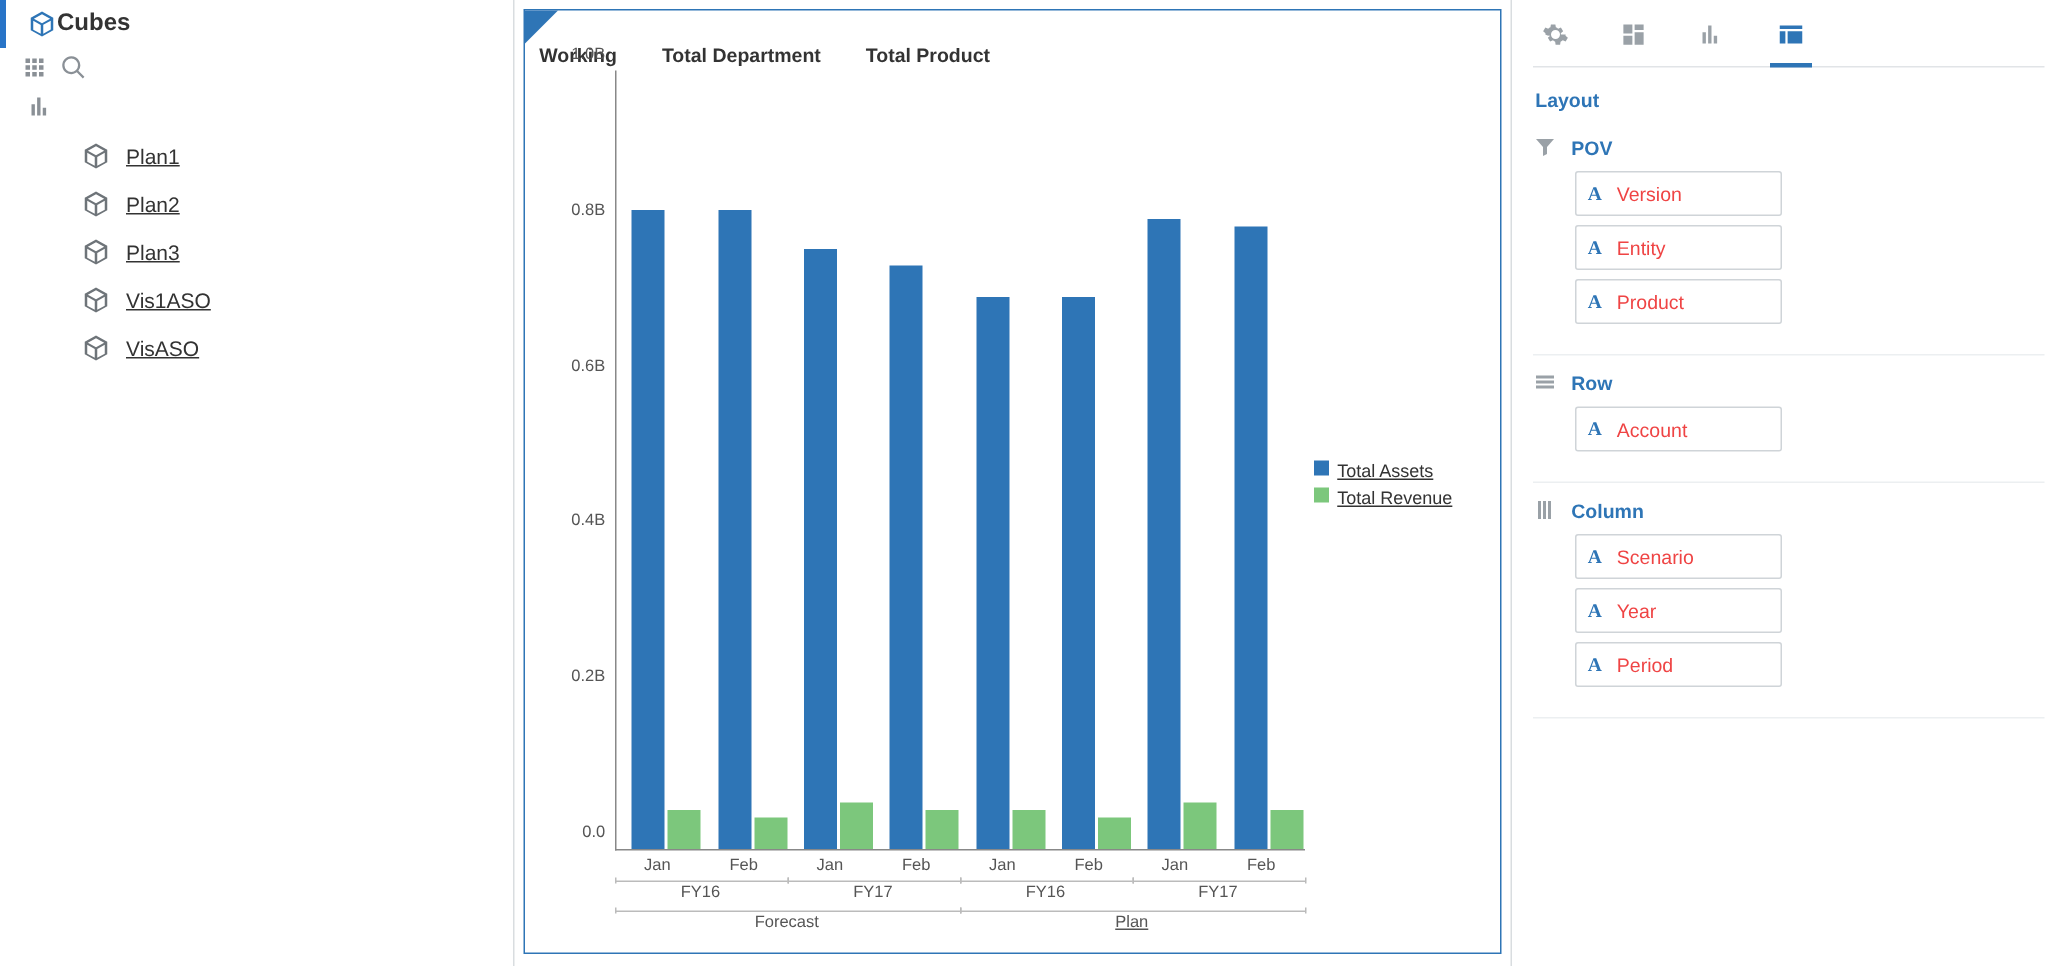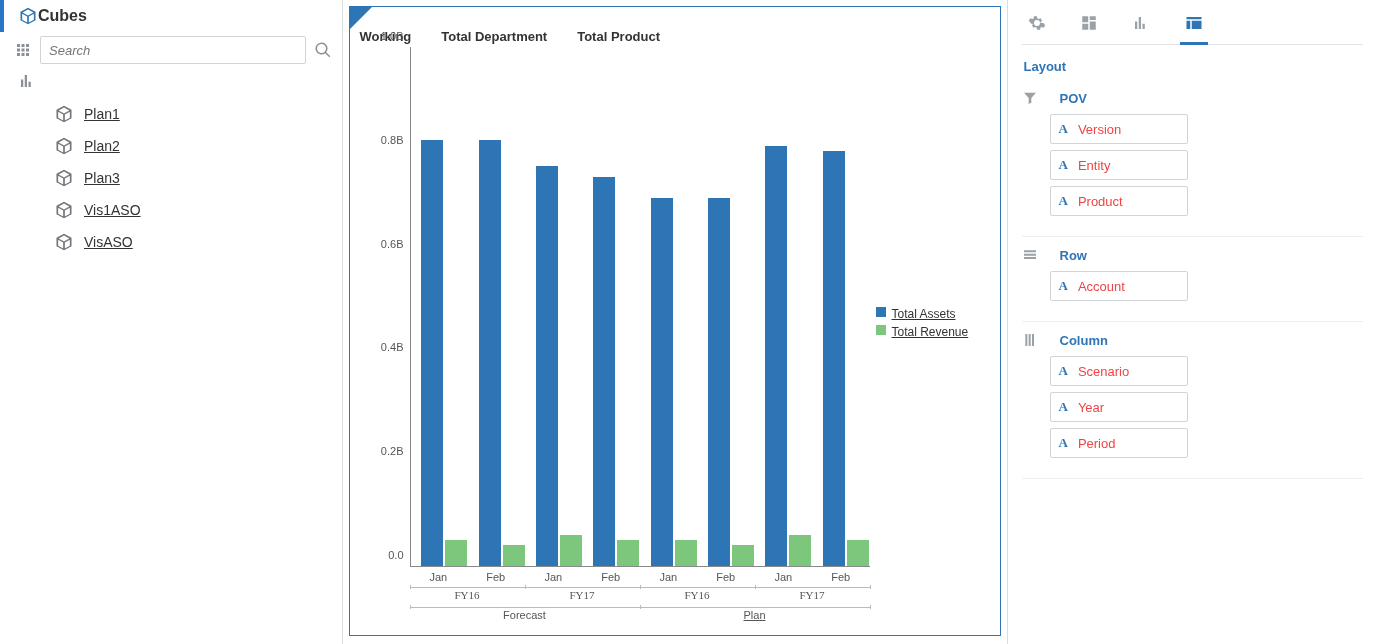--- a/index.html
+++ b/index.html
@@ -24,39 +24,39 @@
   .plot-wrap{position:absolute;top:40px;left:10px;right:10px;bottom:10px;}
   .y-axis{position:absolute;left:0;top:0;bottom:58px;width:50px;}
   .y-tick{position:absolute;right:6px;font-size:11px;color:#555;transform:translateY(-50%);}
   .plot{position:absolute;left:50px;right:120px;top:0;bottom:58px;border-left:1px solid #888;border-bottom:1px solid #888;}
   .bars{position:absolute;inset:0;}
   .bar{position:absolute;bottom:0;}
   .bar.assets{background:#2e75b6;}
   .bar.revenue{background:#7cc77c;}
   .x-labels{position:absolute;left:50px;right:120px;bottom:0;height:58px;}
   .x-month{position:absolute;top:4px;font-size:11px;text-align:center;transform:translateX(-50%);color:#555;}
-  .x-year{position:absolute;top:22px;font-size:11px;text-align:center;transform:translateX(-50%);color:#555;font-family:Liberation Serif, serif;}
+  .x-year{position:absolute;top:22px;font-size:11px;text-align:center;transform:translateX(-50%);color:#555;}
   .x-year-line{position:absolute;top:20px;height:1px;background:#bbb;}
   .x-year-tick{position:absolute;top:18px;width:1px;height:4px;background:#bbb;}
   .x-scen{position:absolute;top:42px;font-size:11px;text-align:center;transform:translateX(-50%);color:#555;}
   .x-scen-line{position:absolute;top:40px;height:1px;background:#bbb;}
   .x-scen-tick{position:absolute;top:38px;width:1px;height:4px;background:#bbb;}
   .legend{position:absolute;right:4px;top:260px;width:110px;font-size:12px;}
   .legend-row{display:flex;gap:6px;margin-bottom:4px;text-decoration:underline;}
   .legend-sw{width:10px;height:10px;}
   .legend-sw.assets{background:#2e75b6;}
   .legend-sw.revenue{background:#7cc77c;}
   
   .right{width:358px;border-left:1px solid #d9dde0;padding:4px 14px 0 14px;}
   .r-tabs{display:flex;gap:26px;padding:4px 2px 0 2px;border-bottom:1px solid #e1e4e7;}
   .r-tab{padding:6px 4px 10px 4px;color:#9aa1a7;cursor:pointer;}
   .r-tab.active{color:#2e75b6;border-bottom:3px solid #2e75b6;margin-bottom:-1px;}
   .r-section-title{color:#2e75b6;font-weight:bold;font-size:13px;padding:14px 0 10px 2px;}
   .r-group{border-bottom:1px solid #eceff1;padding-bottom:14px;margin-bottom:4px;}
-  .r-group-head{display:flex;align-items:center;gap:22px;color:#2e75b6;font-weight:bold;padding:6px 0 8px 0;}
+  .r-group-head{display:flex;align-items:center;gap:10px;color:#2e75b6;font-weight:bold;padding:6px 0 8px 0;}
   .r-group-head .gicon{color:#9aa1a7;}
   .dim-item{display:flex;align-items:center;gap:10px;width:120px;height:28px;border:1px solid #cfd4d8;border-radius:2px;margin:0 0 6px 28px;padding:0 8px;cursor:pointer;background:#fff;}
   .dim-item .A{color:#2e75b6;font-weight:bold;font-family:Georgia,serif;}
   .dim-item .dl{color:#ef4444;font-size:13px;}
   
   svg{display:block;}
 </style>
 </head>
 <body>
 
@@ -70,21 +70,20 @@
           </svg>
       </span>
       <span>Cubes</span>
     </div>
     <div class="sb-search">
       <span class="grid-icon">
         <svg width="18" height="18" viewBox="0 0 24 24">
             <path fill="#8a9096" d="M4 4h4v4H4V4zm6 0h4v4h-4V4zm6 0h4v4h-4V4zM4 10h4v4H4v-4zm6 0h4v4h-4v-4zm6 0h4v4h-4v-4zM4 16h4v4H4v-4zm6 0h4v4h-4v-4zm6 0h4v4h-4v-4z"></path>
           </svg>
       </span>
-      <input type="text" placeholder="Search" style="">
       <span class="mag">
         <svg width="18" height="18" viewBox="0 0 24 24">
             <path fill="#8a9096" d="M10 2a8 8 0 1 0 4.9 14.32l5.4 5.39 1.41-1.42-5.39-5.39A8 8 0 0 0 10 2zm0 2a6 6 0 1 1 0 12 6 6 0 0 1 0-12z"></path>
           </svg>
       </span>
     </div>
     <div class="sb-chartmode">
       <svg width="18" height="18" viewBox="0 0 24 24">
           <path fill="#8a9096" d="M4 20V10h3v10H4zm5 0V4h3v16H9zm5 0v-7h3v7h-3z"></path>
         </svg>

